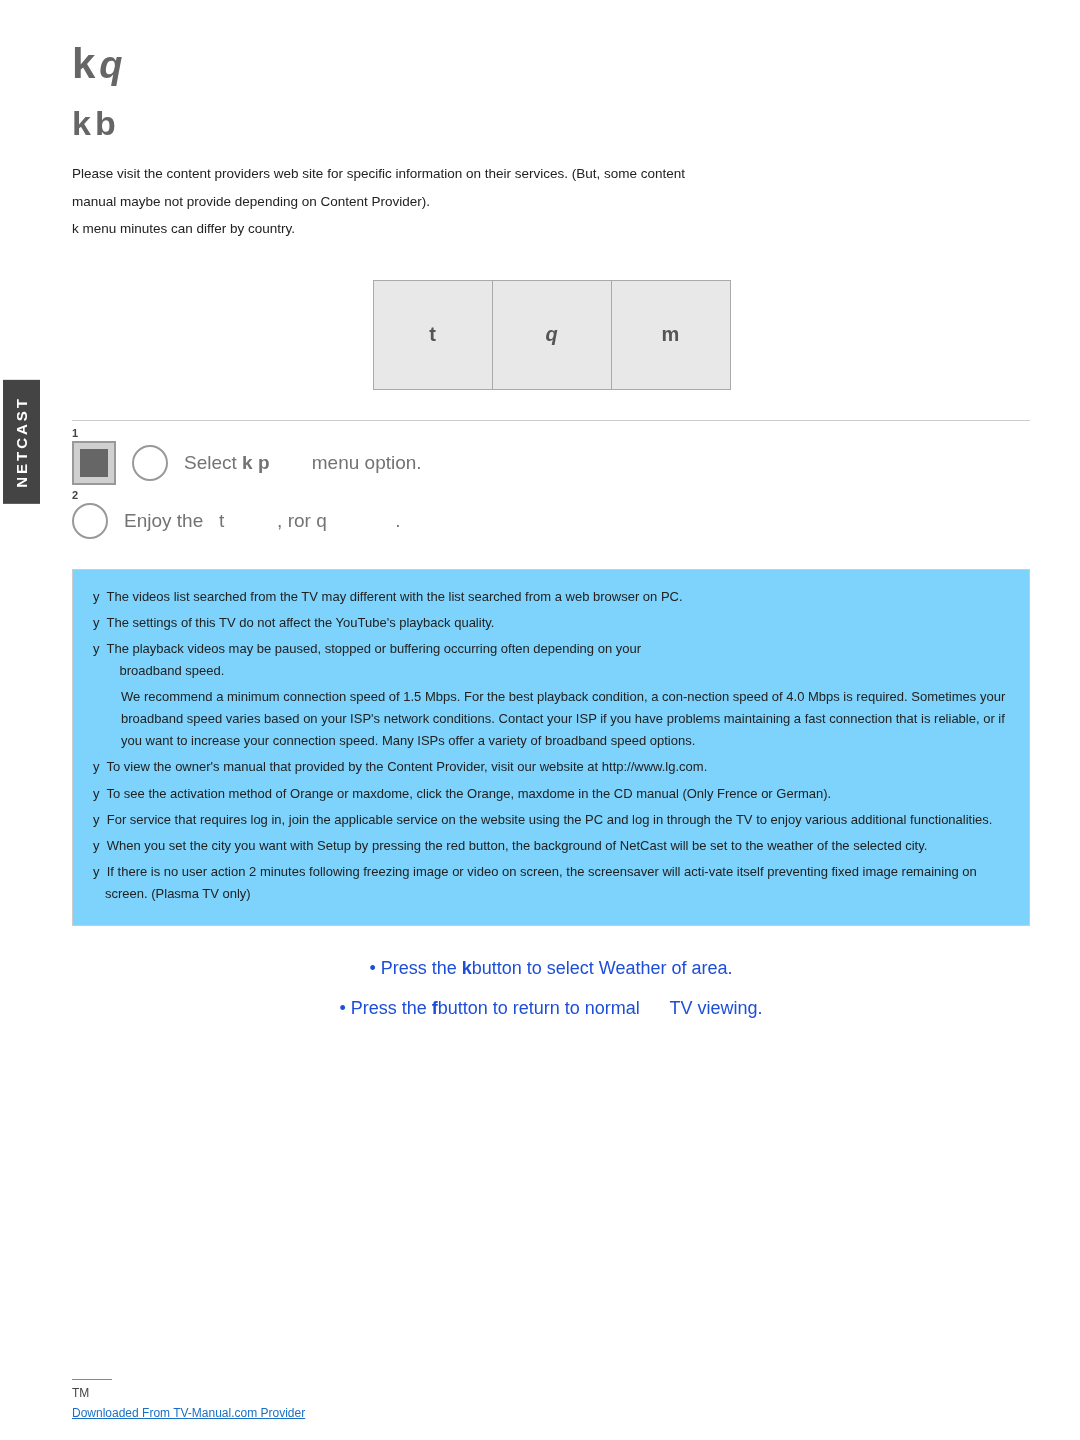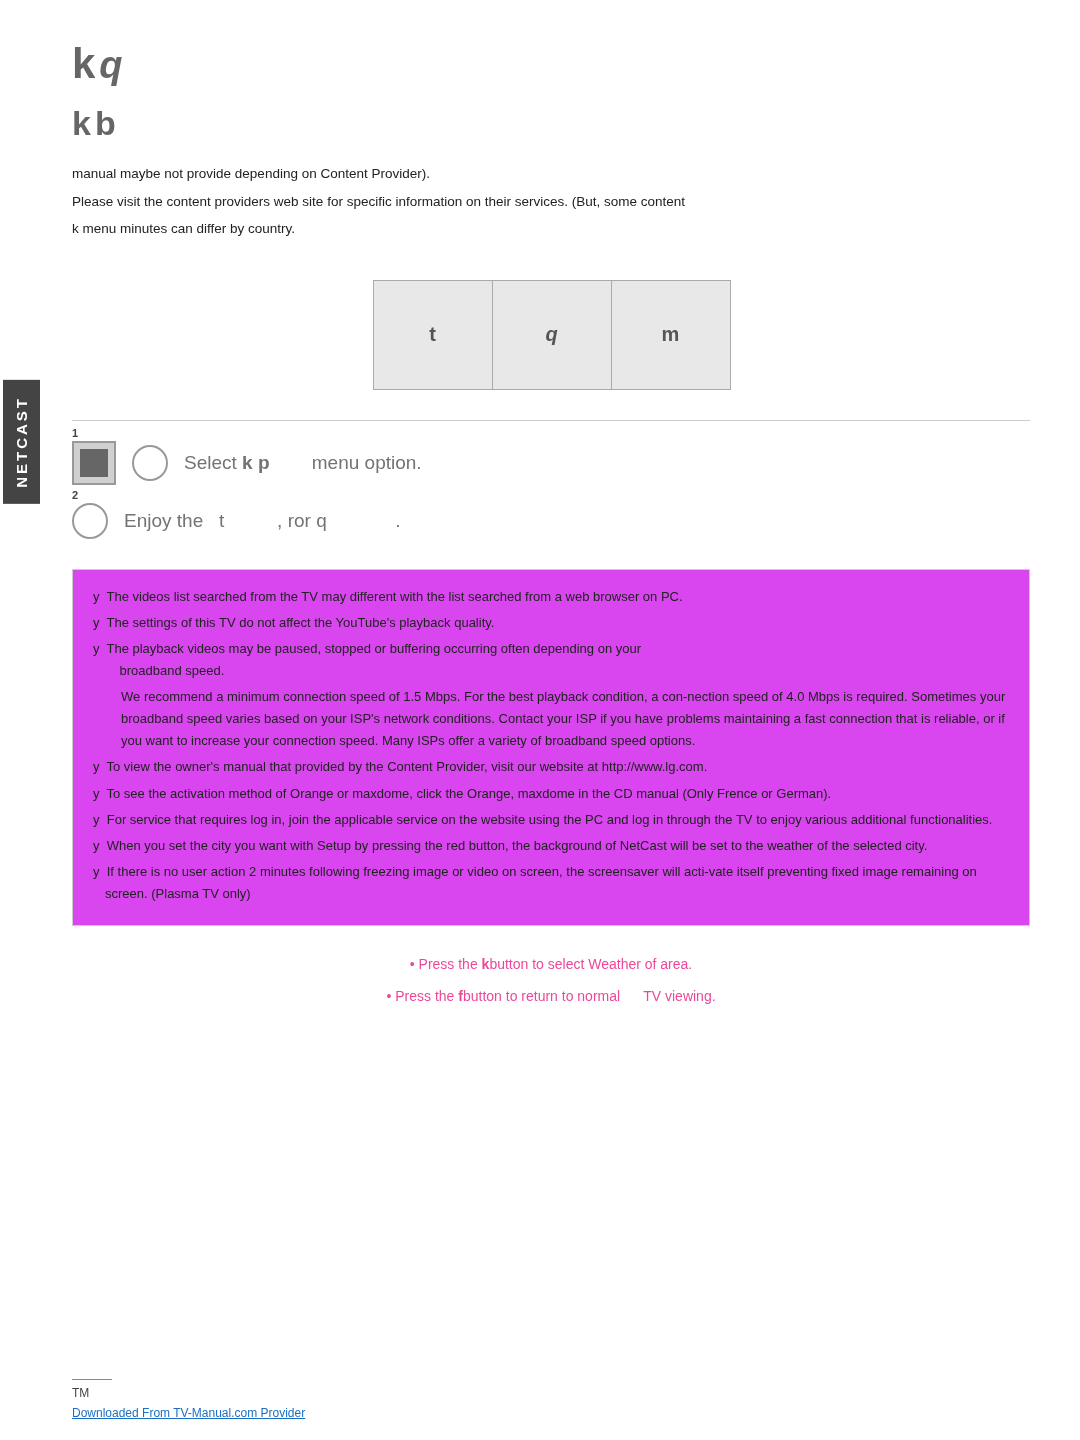--- a/index.html
+++ b/index.html
@@ -113,21 +113,21 @@
     }
 
     .step-text {
       font-size: 19px;
       color: #737373;
       line-height: 1.5;
     }
 
     
     .notes-box {
-      background: #d946ef;
+      background: #7dd3fc;
       border: 1px solid #ccc;
       padding: 16px 20px;
       margin-bottom: 24px;
       font-size: 13px;
       line-height: 1.7;
       color: #222;
     }
 
     .notes-box p {
       margin-bottom: 4px;
@@ -137,23 +137,23 @@
 
     .notes-box .note-indent {
       margin-left: 28px;
       text-indent: 0;
       padding-left: 0;
     }
 
     
     .bottom-bullets {
       text-align: center;
-      font-size: 14px;
+      font-size: 18px;
       line-height: 2;
-      color: #ec4899;
+      color: #1d4ed8;
     }
 
     .bottom-bullets p {
       margin-bottom: 4px;
     }
 
     
     .footer {
       position: absolute;
       bottom: 20px;
@@ -219,22 +219,22 @@
         <span style="font-size:38px; font-weight:900; color:#666; font-style:italic;">q</span>
       </div>
       <br>
       <div class="glyph-sub">
         <span style="font-size:34px; font-weight:900; color:#666;">k</span>
         <span style="font-size:34px; font-weight:900; color:#666;">b</span>
       </div>
     </div>
 
     <div>
+      <p class="intro-text">Please visit the content providers web site for specific information on their services. (But, some content</p>
       <p class="intro-text">manual maybe not provide depending on Content Provider).</p>
-      <p class="intro-text">Please visit the content providers web site for specific information on their services. (But, some content</p>
       <p class="intro-text">k          menu minutes can differ by country.</p>
     </div>
 
     <div class="boxes-area">
       <div class="service-box">
         <span>t</span>
       </div>
       <div class="service-box">
         <span style="font-style:italic; font-weight:bold;">q</span>
       </div>

